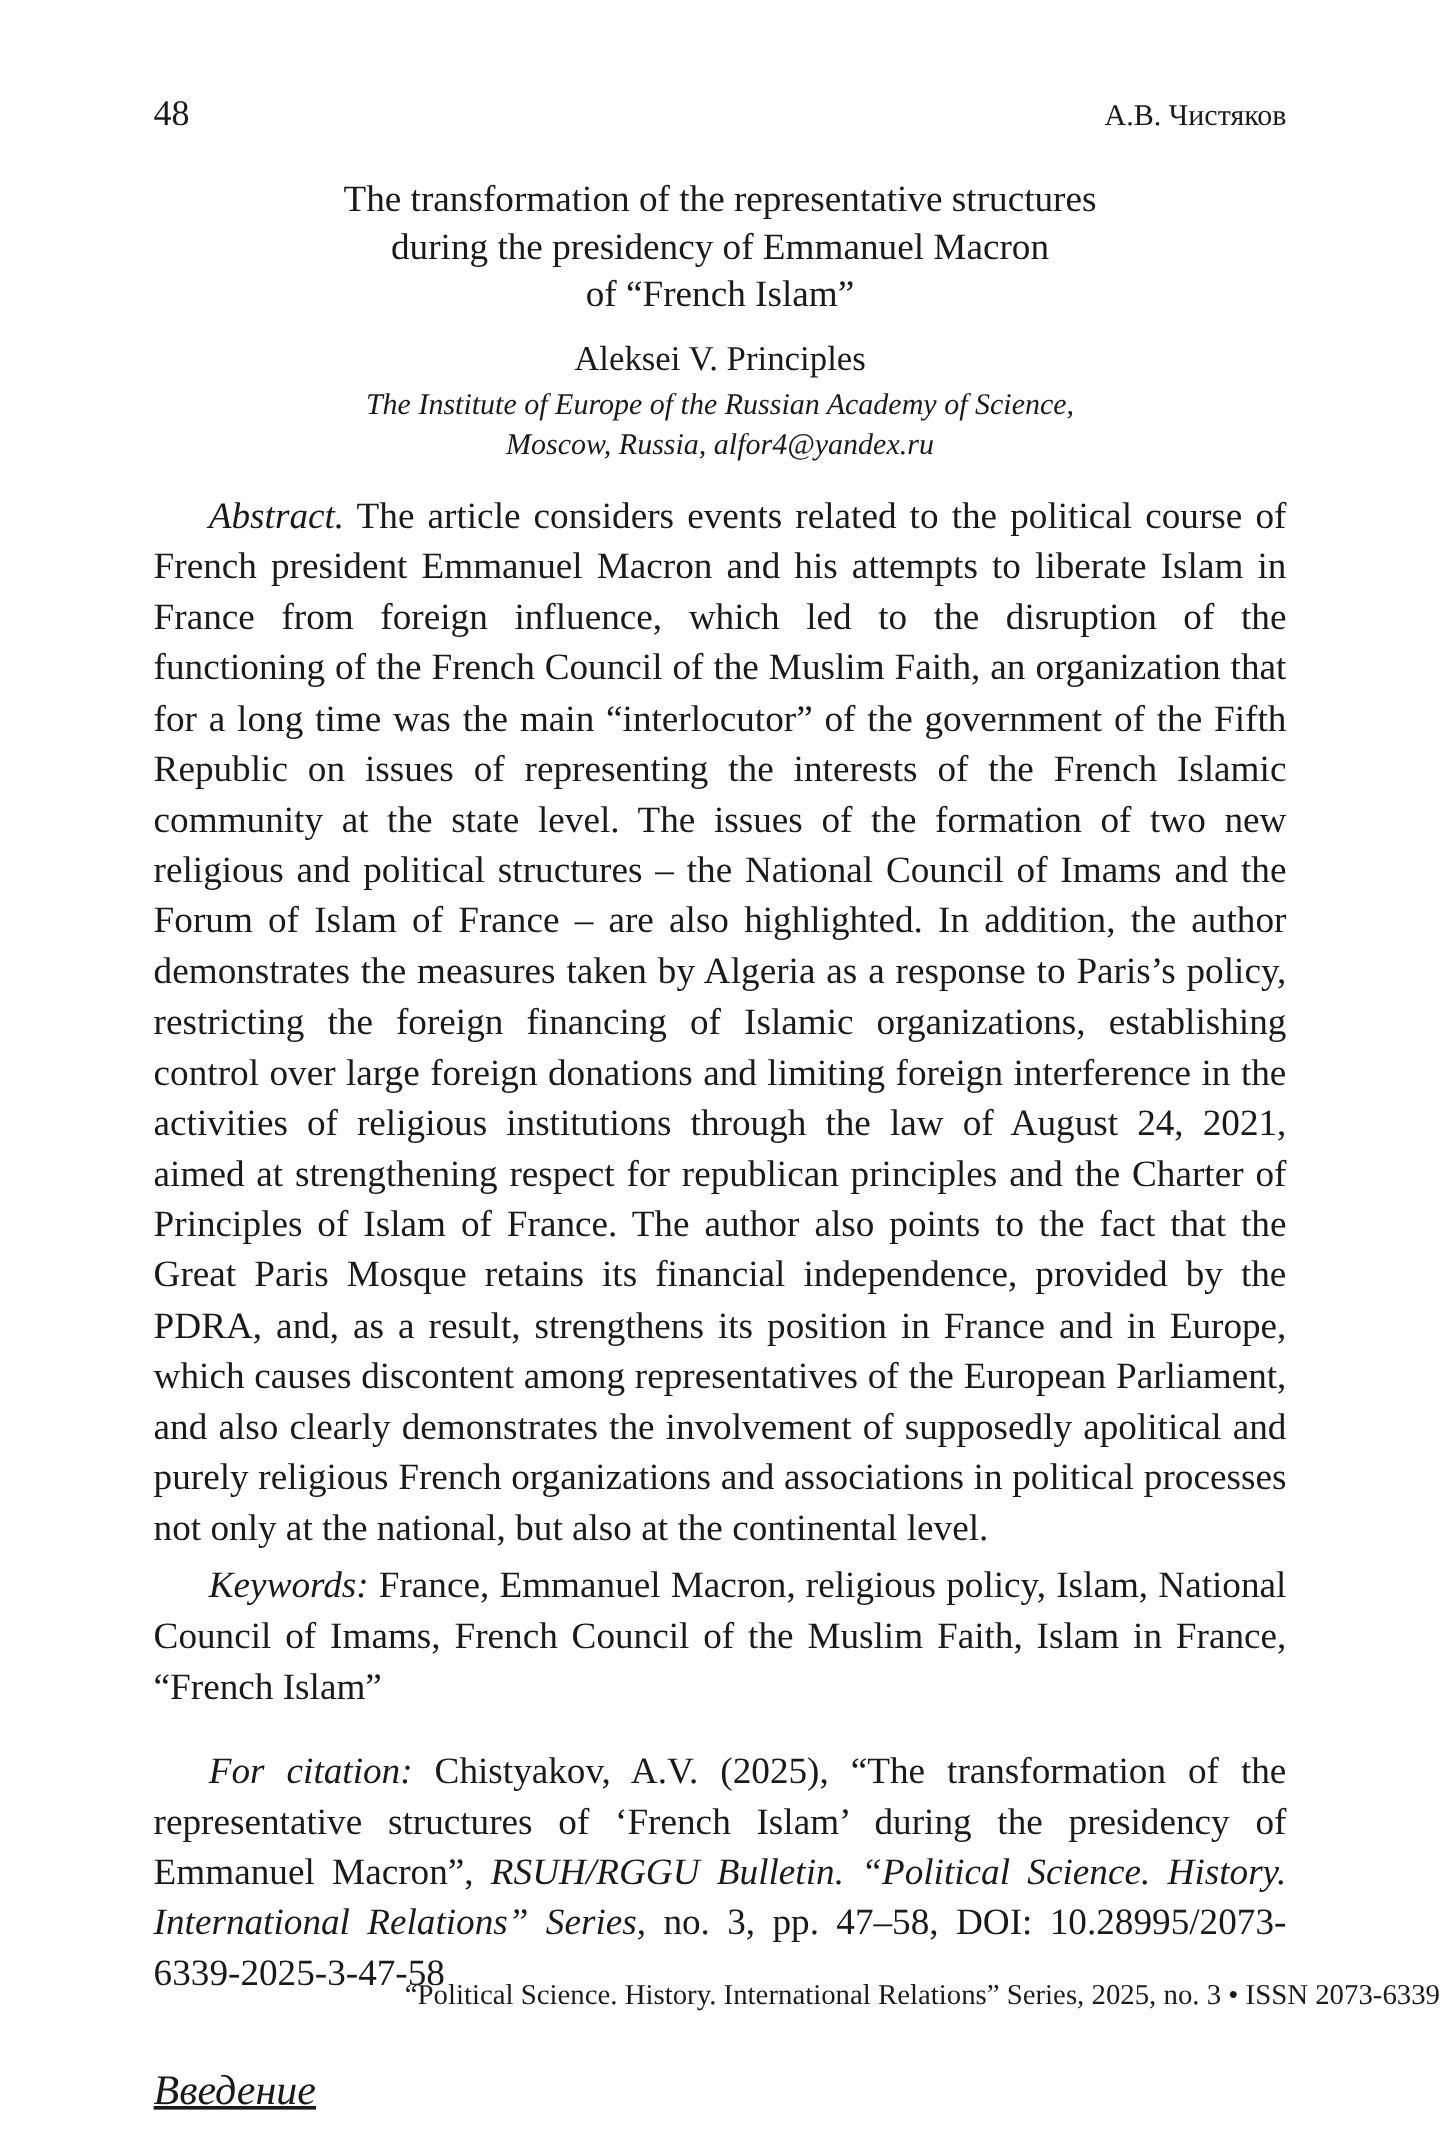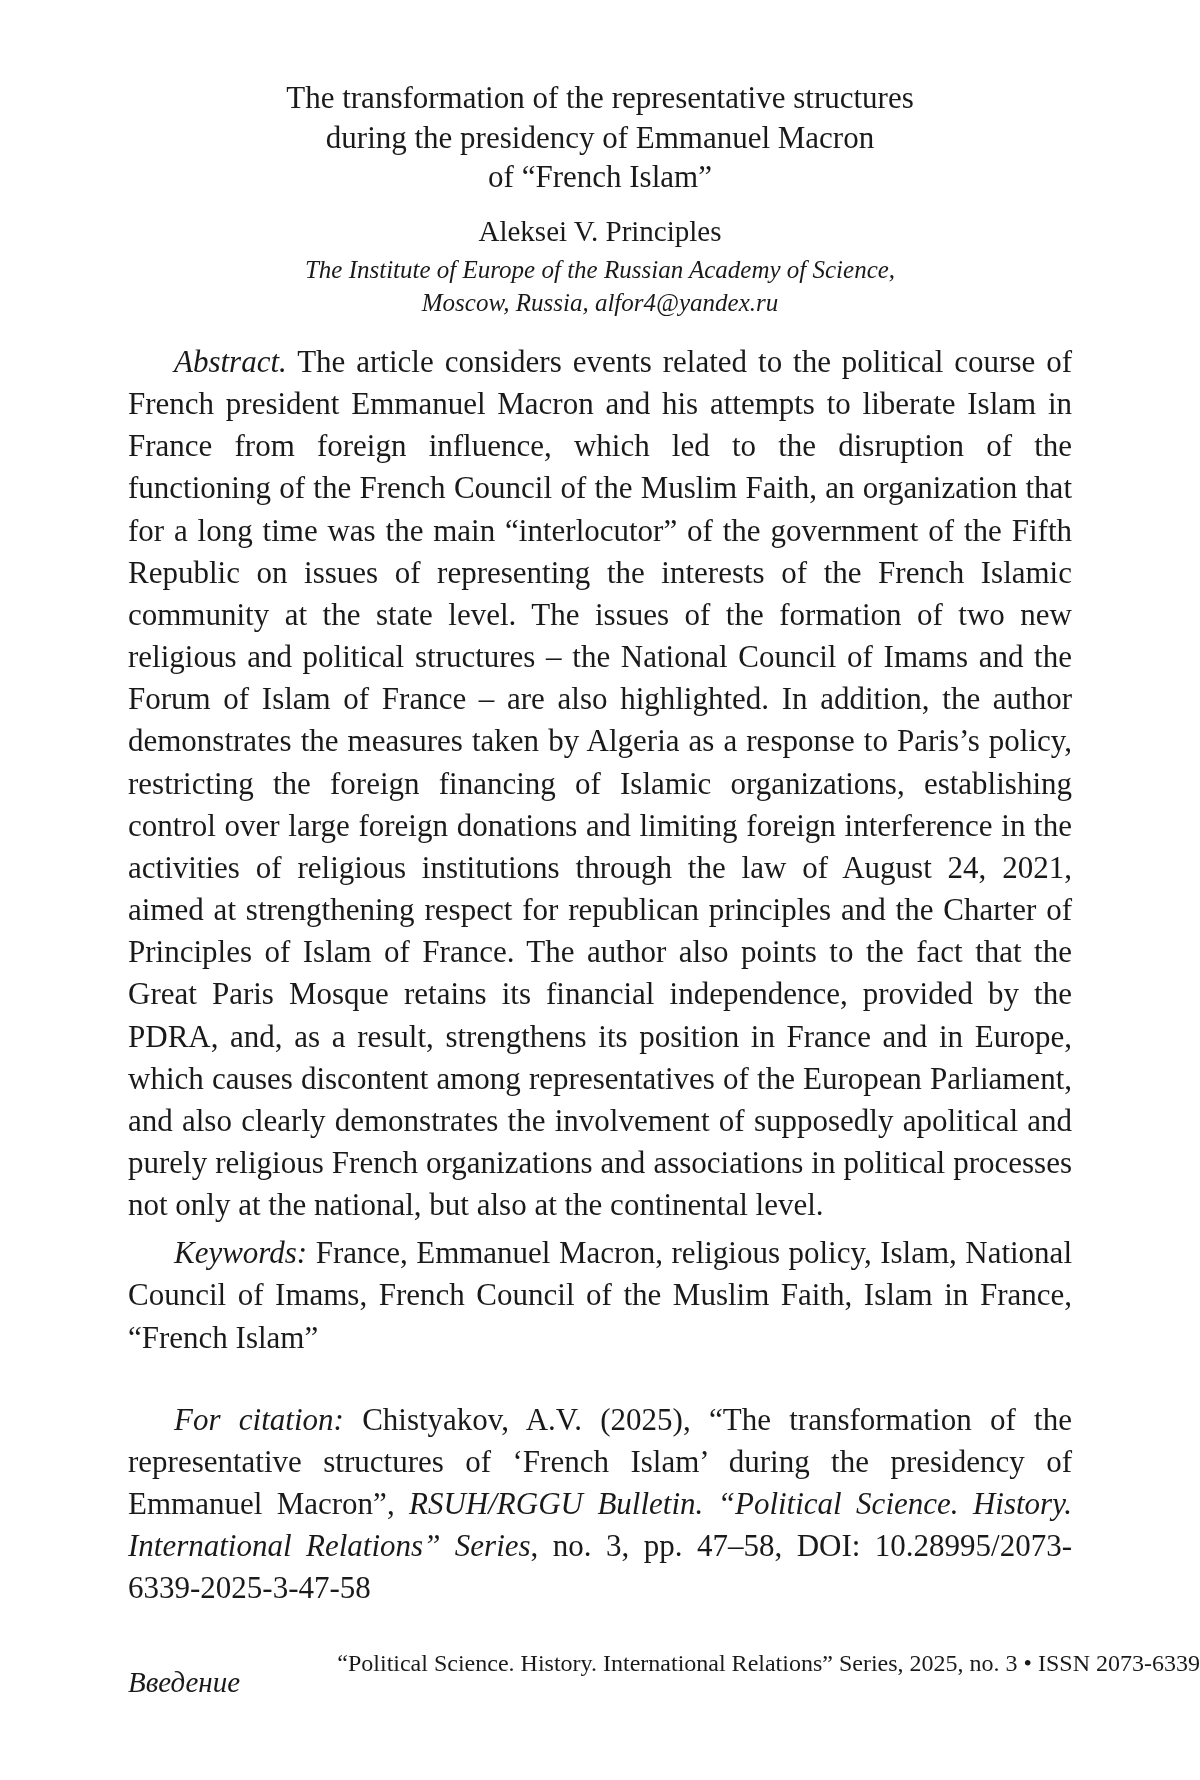--- a/index.html
+++ b/index.html
@@ -65,50 +65,55 @@
     line-height: 1.36;
     text-align: justify;
     text-justify: inter-word;
     text-indent: 46px;
     hyphens: manual;
   }
   p.abstract {
     margin-bottom: 6px;
   }
   p.keywords {
-    margin-bottom: 40px;
+    margin-bottom: 28px;
   }
   p.citation {
     margin-bottom: 0;
   }
   .it { font-style: italic; }
   .section-head {
     font-style: italic;
-    font-size: 29px;
+    font-size: 35px;
     margin: 56px 0 26px 0;
+    text-decoration: underline;
   }
   p.intro {
     margin-bottom: 0;
   }
   .footer {
     position: absolute;
     left: 0;
     right: 0;
     top: 1650px;
     text-align: right;
     font-size: 24px;
     color: #1a1a1a;
   }
 </style>
 </head>
 <body>
 
 <div class="page">
   <div class="content">
 
+    <div class="runhead">
+      <span class="folio">48</span>
+      <span class="author-head">А.В. Чистяков</span>
+    </div>
 
     <div class="title">
       <span class="tline">The transformation of the representative structures</span>
       <span class="tline">during the presidency of Emmanuel Macron</span>
       <span class="tline">of “French Islam”</span>
     </div>
 
     <div class="byline">Aleksei V. Principles</div>
 
     <div class="affil">

